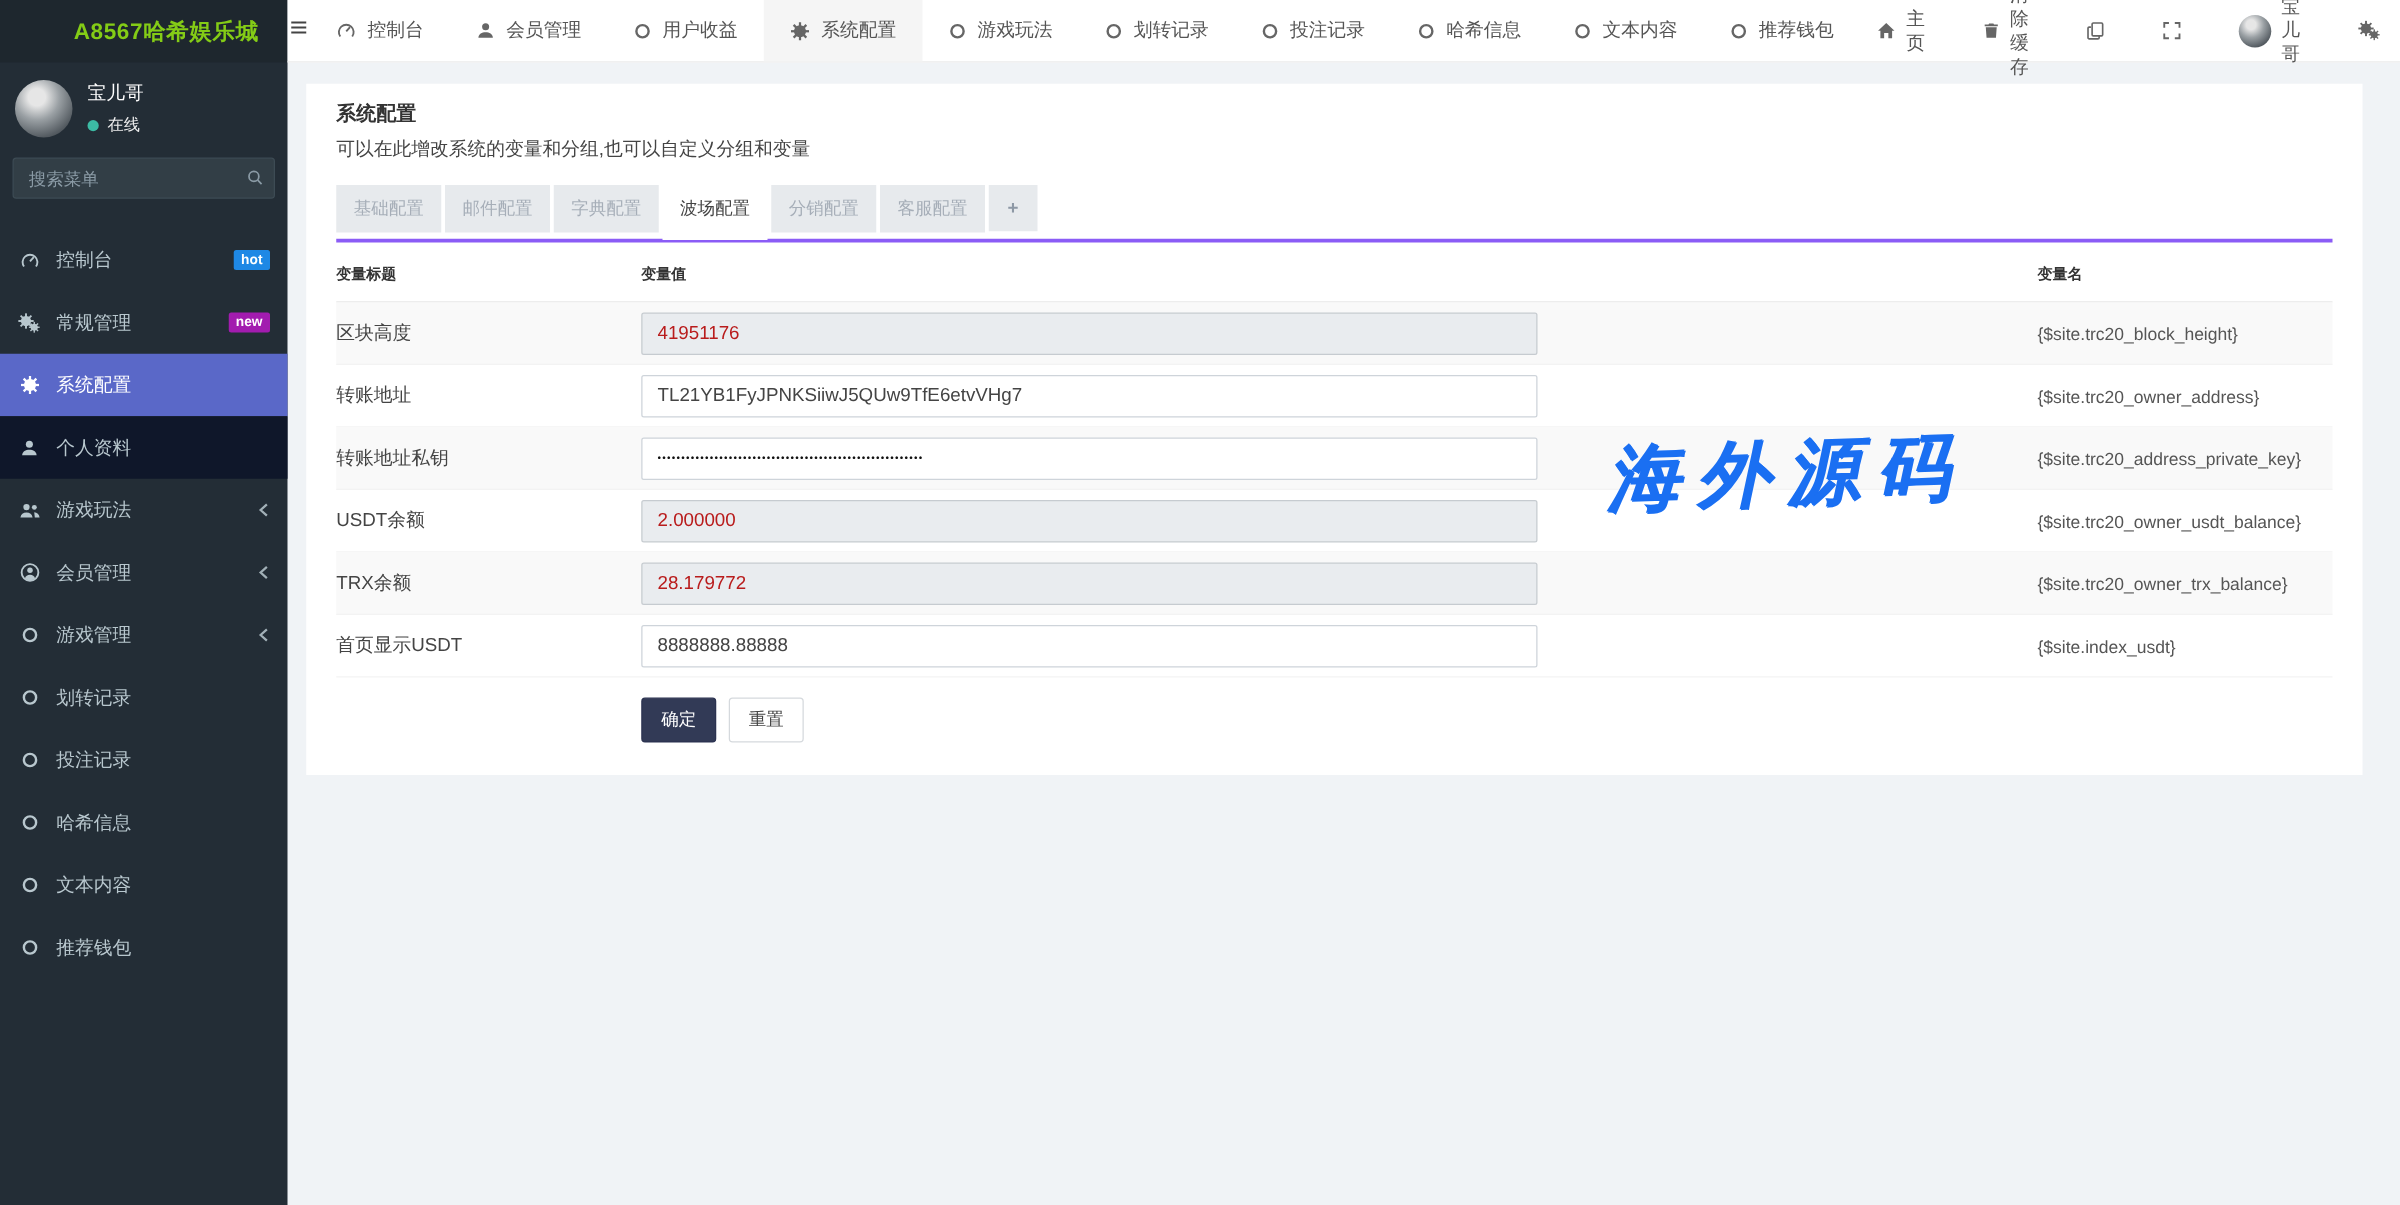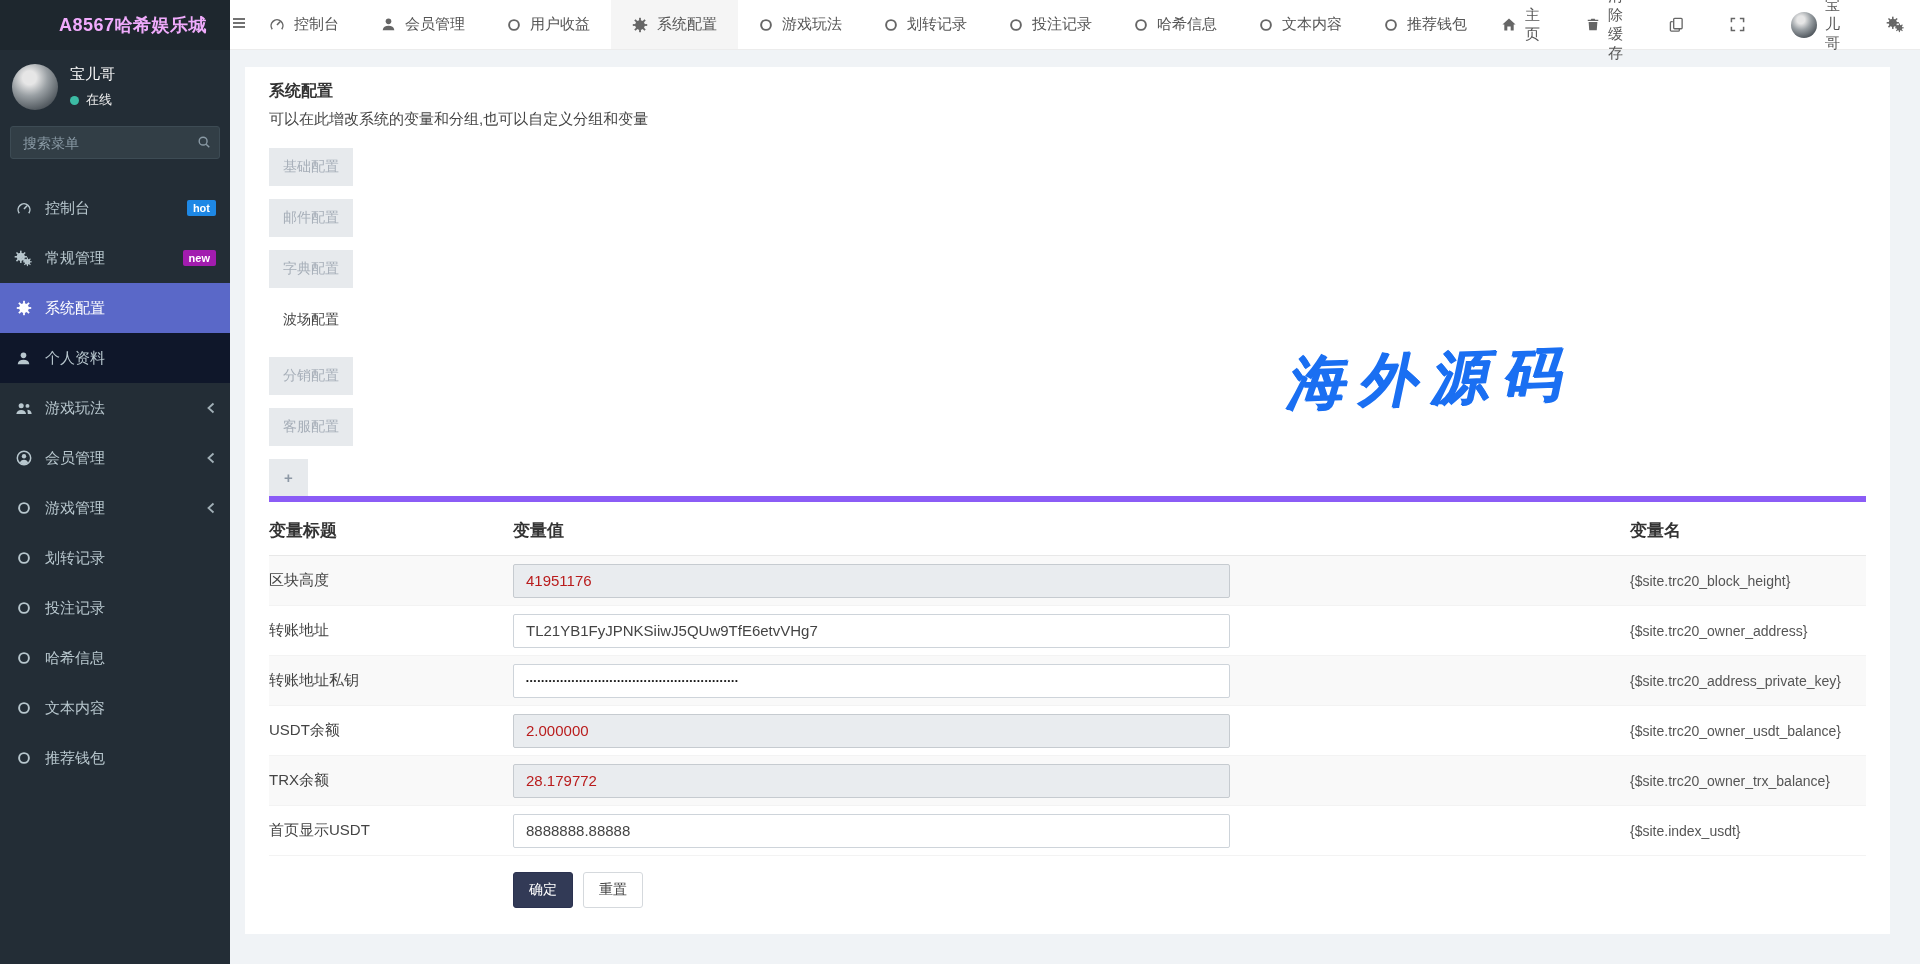--- a/index.html
+++ b/index.html
@@ -1,21 +1,21 @@
 <!DOCTYPE html>
 <html><head>
 <meta charset="utf-8">
 <style>
   * { margin:0; padding:0; box-sizing:border-box; }
   html,body { width:1920px; height:964px; overflow:hidden; }
   body { display:flex; font-family:"Liberation Sans","DejaVu Sans",sans-serif; background:#f0f3f6; color:#444; }
 
   
   .sidebar { width:230px; height:964px; background:#232d36; flex-shrink:0; }
-  .logo { height:50px; background:#1e272e; color:#f0abfc; font-size:18px; font-weight:bold;
+  .logo { height:50px; background:#1e272e; color:#84cc16; font-size:18px; font-weight:bold;
           display:flex; align-items:center; justify-content:center; letter-spacing:.5px; cursor:pointer;padding-left:36px; }
   .user-panel { display:flex; align-items:center; gap:12px; padding:14px 12px 12px; }
   .avatar { width:46px; height:46px; border-radius:50%; flex-shrink:0;
             background:radial-gradient(circle at 38% 30%, #e6e6e6 0 16%, #9aa0a4 42%, #565d63 74%, #2d3439); }
   .avatar.sm { width:26px; height:26px; }
   .user-name { color:#fff; font-size:15px; margin-bottom:7px; }
   .user-status { color:#eee; font-size:13px; display:flex; align-items:center; gap:7px; }
   .dot { width:9px; height:9px; border-radius:50%; background:#3cbba4; display:inline-block; }
   .search-wrap { margin:4px 10px 0; position:relative; }
   .search-wrap input { width:100%; height:33px; background:#323e46; border:1px solid #3d4b54; border-radius:3px;
@@ -40,27 +40,27 @@
   .nav-item.active { background:#f5f5f5; }
   .nav-ic { display:inline-flex; color:#666; }
   .nav-right { margin-left:auto; display:flex; align-items:stretch; padding-right:10px;gap:20px; }
   .nav-right-item { display:flex; align-items:center; gap:8px; padding:0 13px; font-size:15px; color:#555; cursor:pointer; }
 
   .content { position:relative; flex:1; }
   .card { background:#fff; margin:17px 30px 0 15px; padding:14px 24px 26px; }
   .card-title { font-size:16px; font-weight:bold; color:#333; }
   .card-sub { font-size:15px; color:#444; margin-top:8px; }
 
-  .tabs { display:flex; gap:13px; align-items:flex-start; margin-top:19px; border-bottom:6px solid #8b5cf6;flex-direction:column; }
+  .tabs { display:flex; gap:3px; align-items:flex-start; margin-top:19px; border-bottom:3px solid #8b5cf6; }
   .tab { background:#e7eaed; color:#a6aeb8; font-size:14px; padding:10px 14px; cursor:pointer; white-space:nowrap; }
   .tab.active { background:#fff; color:#444; padding-bottom:16px; margin-bottom:-1px; }
   .tab.plus { font-weight:bold; font-size:15px; padding:10px 15px; color:#8d98a5; }
 
   .t-head { display:grid; grid-template-columns:244px 1117px 1fr; padding:17px 0 13px; border-bottom:1px solid #e8e8e8;
-            font-size:17px; font-weight:bold; color:#333; }
+            font-size:12px; font-weight:bold; color:#333; }
   .t-row { display:grid; grid-template-columns:244px 1117px 1fr; align-items:center; height:50px; border-bottom:1px solid #f3f3f3; }
   .t-row.stripe { background:#f9f9f9; }
   .t-label { font-size:15px; color:#444; }
   .t-name { font-size:14px; color:#555; }
   .field { width:717px; height:34px; border:1px solid #ced4da; border-radius:2px; background:#fff;
            padding:0 12px; font-size:15px; color:#444; font-family:inherit; outline:none; }
   .field.disabled { background:#e9ecef; border-color:#c6cbd0; color:#b91c1c; }
   .field.pw { font-size:8px; letter-spacing:1px; color:#111; }
 
   .actions { margin:16px 0 0 244px; display:flex; gap:10px; }

